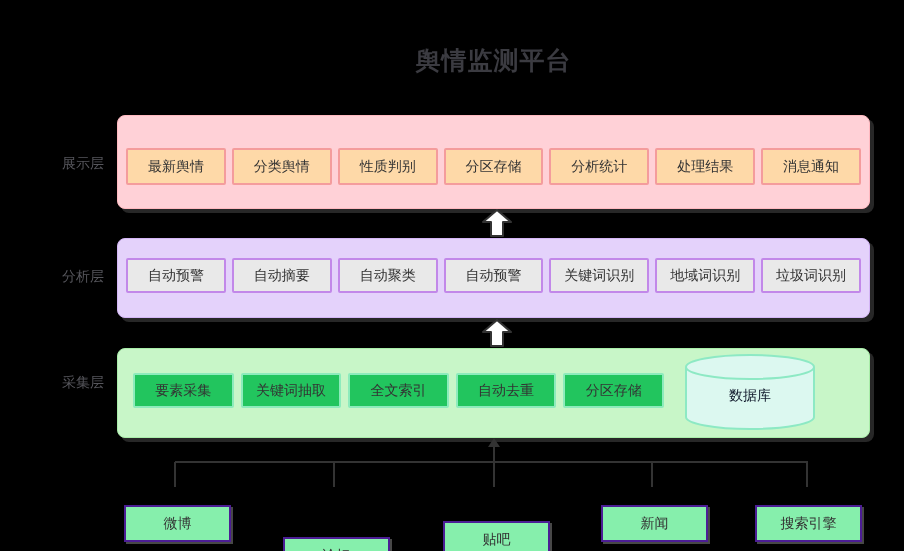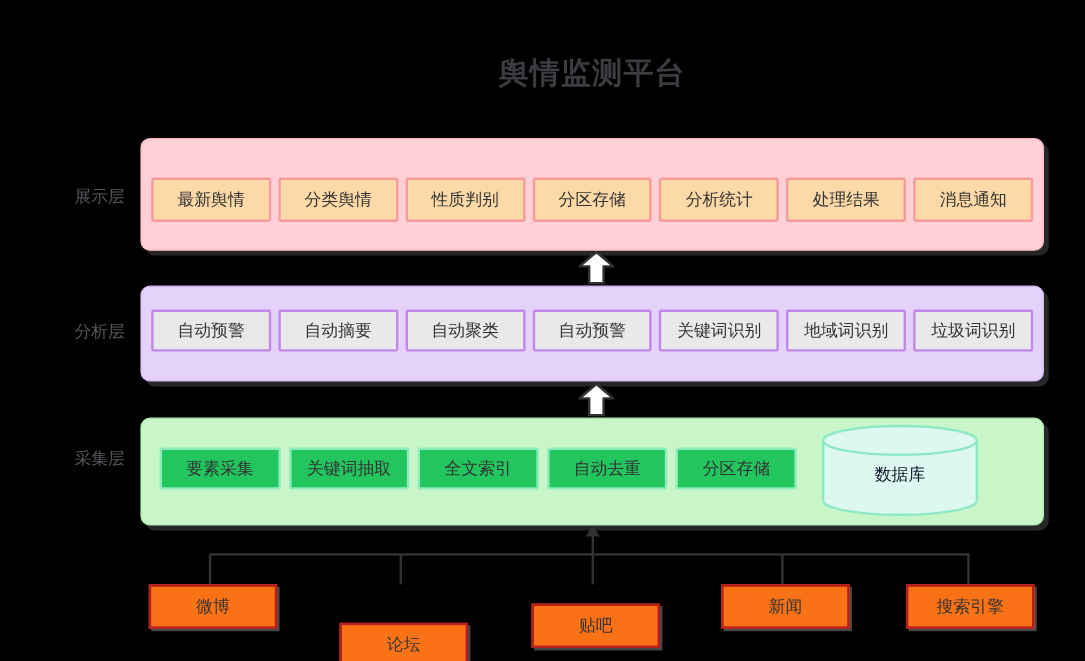--- a/index.html
+++ b/index.html
@@ -42,22 +42,22 @@
   #arrow-1{top:209px;}
   #arrow-2{top:319px;}
   
   .h-line{position:absolute;left:175px;top:461px;width:633px;height:2px;background:#333;}
   .stub{position:absolute;top:462px;height:25px;width:2px;background:#333;}
   .up-line{position:absolute;left:493px;top:446px;height:16px;width:2px;background:#333;}
   .up-head{position:absolute;left:488px;top:438px;width:0;height:0;
            border-left:6px solid transparent;border-right:6px solid transparent;
            border-bottom:9px solid #333;}
   
-  .src{position:absolute;top:487px;width:103px;height:33px;background:#f97316;
-       border:2px solid #b91c1c;box-shadow:2px 2px 0 #474747;
+  .src{position:absolute;top:505px;width:103px;height:33px;background:#86efac;
+       border:2px solid #4c1d95;box-shadow:2px 2px 0 #474747;
        display:flex;align-items:center;justify-content:center;font-size:14px;color:#333;}
   #src-0{left:124px;} #src-1{left:283px;margin-top:32px;} #src-2{left:443px;margin-top:16px;} #src-3{left:601px;} #src-4{left:755px;}
 </style>
 </head>
 <body>
 
 <div id="canvas">
 
   <div class="page-title">舆情监测平台</div>
 

